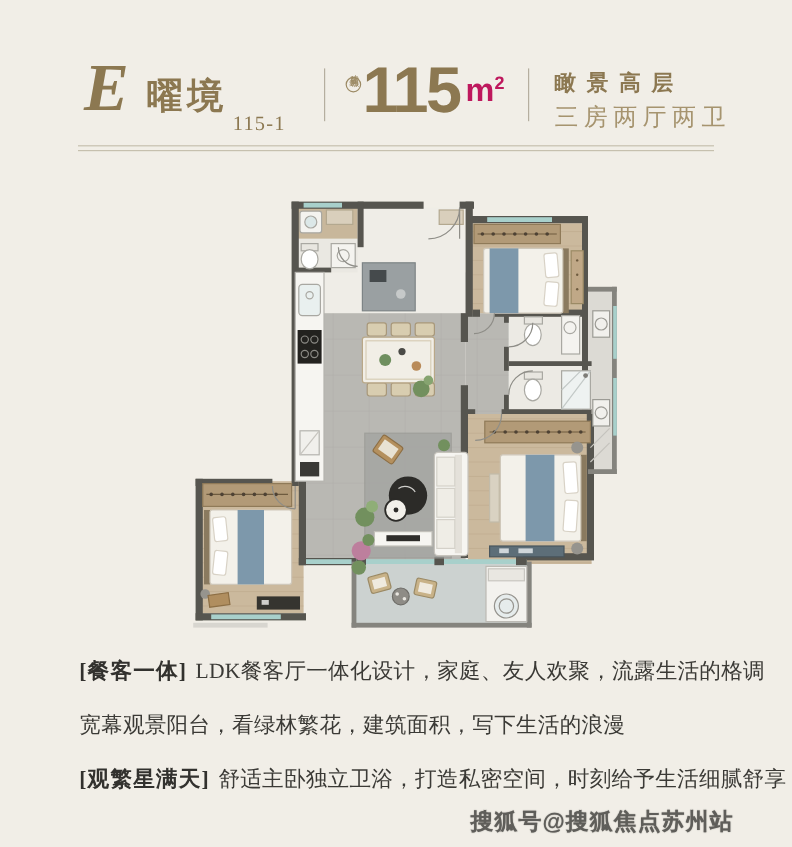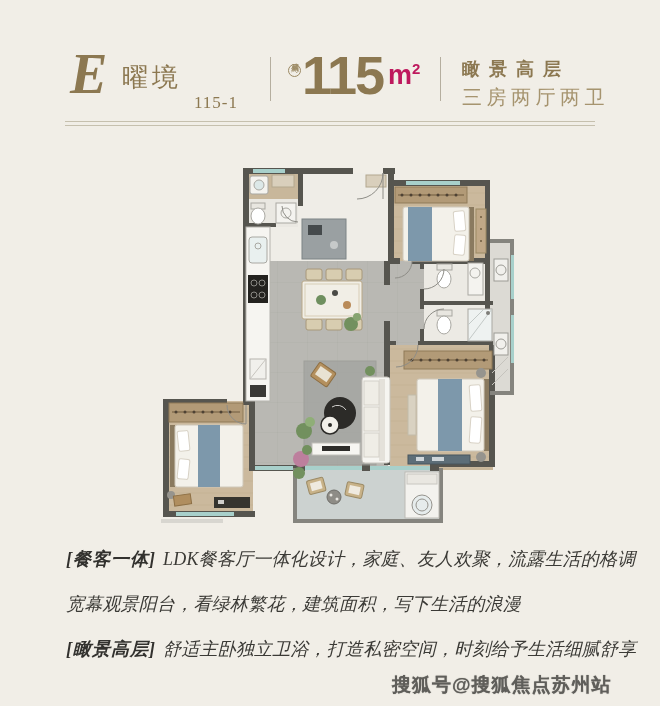--- a/index.html
+++ b/index.html
@@ -3,38 +3,38 @@
 <meta charset="utf-8">
 <style>
   html,body{margin:0;padding:0;}
   .page{
     position:relative; width:660px; height:706px;
     background:#f1eee7; overflow:hidden;
     font-family:"Liberation Serif","DejaVu Serif",serif;
   }
   
   .e-letter{position:absolute;left:70px;top:42px;font:italic 700 56px "Liberation Serif","DejaVu Serif",serif;color:#8c7851;}
-  .title-cn{position:absolute;left:122px;top:60px;font-size:26px;font-weight:400;color:#8c7851;letter-spacing:4px;}
+  .title-cn{position:absolute;left:122px;top:60px;font-size:30px;font-weight:700;color:#8c7851;letter-spacing:4px;}
   .title-num{position:absolute;left:194px;top:75px;font-size:17px;color:#8c7851;letter-spacing:1px;margin-top:18px;}
   .vdiv{position:absolute;width:1px;height:44px;top:57px;background:#b5ae9f;}
   .div1{left:270px;} .div2{left:440px;}
   .area-mini{position:absolute;left:288px;top:57px;display:flex;flex-direction:column;align-items:center;color:#9c8a64;}
   .area-mini .vtxt{writing-mode:vertical-rl;font-size:7px;letter-spacing:1px;line-height:9px;}
   .area-mini .approx{margin-top:3px;width:11px;height:11px;border:1px solid #9c8a64;border-radius:50%;font-size:7px;line-height:11px;text-align:center;}
   .area-num{position:absolute;left:302px;top:44px;font:700 54px "Liberation Sans","DejaVu Sans",sans-serif;color:#8c7851;letter-spacing:-2px;}
   .area-unit{position:absolute;left:388px;top:60px;font:700 27px "Liberation Sans","DejaVu Sans",sans-serif;color:#be185d;}
   .area-unit sup{font-size:15px;}
   .feature-title{position:absolute;left:462px;top:57px;font-size:18px;font-weight:700;color:#8c7851;letter-spacing:9px;white-space:nowrap;}
   .feature-sub{position:absolute;left:462px;top:84px;font-size:20px;color:#a6946f;letter-spacing:4.5px;white-space:nowrap;}
   .double-rule{position:absolute;left:65px;top:121px;width:530px;height:3px;border-top:1.5px solid #c6c0ae;border-bottom:1.5px solid #c6c0ae;}
   
   .plan{position:absolute;left:158px;top:163px;width:360px;height:374px;}
   
   .features{position:absolute;left:66px;top:548px;width:545px;}
-  .feat-row{display:flex;align-items:center;margin-bottom:23px;line-height:22px;white-space:nowrap;font-style:italic;}
+  .feat-row{display:flex;align-items:center;margin-bottom:23px;line-height:22px;white-space:nowrap;}
   .feat-tag{font-weight:700;color:#32312e;font-size:18px;margin-right:7px;letter-spacing:1px;}
   .feat-desc{color:#3b3a36;font-size:18px;letter-spacing:0.2px;}
   
   .watermark{position:absolute;left:392px;top:672px;font:700 19px "Liberation Sans","DejaVu Sans",sans-serif;color:#4c4b47;opacity:.88;letter-spacing:1px;text-shadow:0 0 1px #6b6a66;white-space:nowrap;}
 </style>
 </head>
 <body>
 
 <div class="page">
 
@@ -358,20 +358,20 @@
 
   <div class="features">
     <div class="feat-row">
       <span class="feat-tag">[餐客一体]</span>
       <span class="feat-desc">LDK餐客厅一体化设计，家庭、友人欢聚，流露生活的格调</span>
     </div>
     <div class="feat-row">
       <span class="feat-desc">宽幕观景阳台，看绿林繁花，建筑面积，写下生活的浪漫</span>
     </div>
     <div class="feat-row">
-      <span class="feat-tag">[瞰景高层]</span>
+      <span class="feat-tag">[观繁星满天]</span>
       <span class="feat-desc">舒适主卧独立卫浴，打造私密空间，时刻给予生活细腻舒享</span>
     </div>
   </div>
 
   <div class="watermark">搜狐号@搜狐焦点苏州站</div>
 
 </div>
 
 </body></html>

